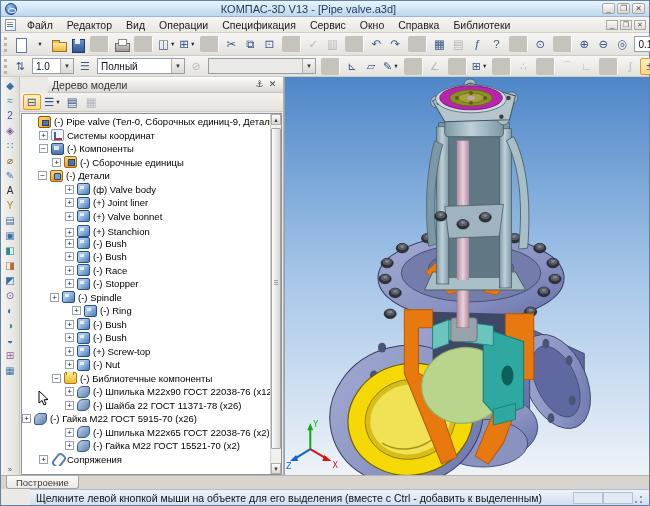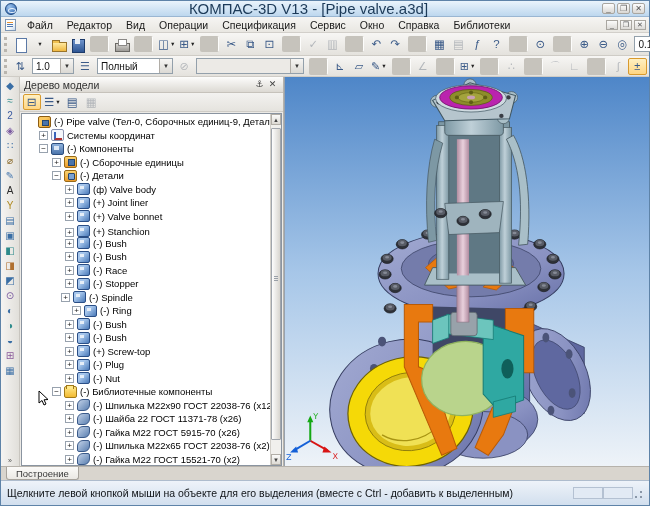--- a/index.html
+++ b/index.html
@@ -4,21 +4,21 @@
 <style>
   html,body{margin:0;padding:0;}
   body{width:650px;height:506px;font-family:"Liberation Sans","DejaVu Sans",sans-serif;background:#98b4cc;overflow:hidden;}
   *{box-sizing:border-box;}
   .window{width:650px;height:506px;display:flex;flex-direction:column;border:1px solid #5e83a8;background:#ebe9e6;}
 
   
   .titlebar{height:16px;flex:none;background:linear-gradient(#eaf4fc,#bdd7ee);display:flex;align-items:center;padding:0 4px;border-bottom:1px solid #9ab6d2;}
   .applogo{width:12px;height:12px;border-radius:50%;background:radial-gradient(circle at 35% 30%,#9cc4ee,#2a5fa8);border:1px solid #1d4880;flex:none;position:relative;}
   .applogo::after{content:"";position:absolute;left:2px;top:4px;width:6px;height:3px;border:1px solid #e8f2fc;border-radius:50%;}
-  .title-text{flex:1;text-align:center;font-size:15px;color:#1c3a58;}
+  .title-text{flex:1;text-align:center;font-size:11px;color:#1c3a58;}
   .winbtn{width:13px;height:11px;margin-left:2px;font-size:8px;line-height:9px;text-align:center;color:#555;background:linear-gradient(#fefefe,#d9d7d3);border:1px solid #a9a6a0;border-radius:2px;flex:none;}
 
   
   .menubar{height:16px;flex:none;background:linear-gradient(#f6f5f3,#e9e7e2);display:flex;align-items:center;font-size:10.5px;color:#1a1a1a;padding:0 3px;border-bottom:1px solid #d2cfca;}
   .mdi-doc{width:11px;height:12px;background:linear-gradient(135deg,#fdfdfb 55%,#c8d8ea);border:1px solid #7d96b4;margin:0 4px 0 1px;flex:none;position:relative;}
   .mdi-doc::after{content:"";position:absolute;left:1px;top:2px;width:6px;height:1px;background:#e89030;box-shadow:0 2px 0 #5078b0,0 4px 0 #5078b0;}
   .menu-item{padding:0 7px;height:100%;display:flex;align-items:center;}
   .menu-spacer{flex:1;}
   .mdibtn{width:12px;height:10px;margin-left:2px;font-size:7px;line-height:8px;text-align:center;color:#555;background:linear-gradient(#fbfbfa,#dcdad6);border:1px solid #aaa7a1;flex:none;}
 
@@ -49,21 +49,21 @@
   .mi-print::after{content:"";position:absolute;left:5px;top:2px;width:7px;height:5px;background:#fff;border:1px solid #8a8886;}
 
   
   .main{flex:1;display:flex;min-height:0;}
   .leftstrip{width:19px;flex:none;background:linear-gradient(90deg,#f5f4f2,#e1dfda);border-right:1px solid #c8c5bf;display:flex;flex-direction:column;align-items:center;padding-top:1px;}
   .lbtn{width:17px;height:15px;font-size:10px;display:flex;align-items:center;justify-content:center;flex:none;}
   .lstrip-more{margin-top:auto;margin-bottom:2px;font-size:7px;color:#555;}
 
   
   .treepanel{width:264px;flex:none;display:flex;flex-direction:column;background:#eceae6;border-right:1px solid #b6b2ab;}
-  .tree-header{height:16px;flex:none;display:flex;align-items:center;background:linear-gradient(#fdfdfc,#dcd9d3);border-bottom:1px solid #c6c2bb;font-size:10.5px;color:#333;padding:0 4px;}
+  .tree-header{height:16px;flex:none;display:flex;align-items:center;background:linear-gradient(#fdfdfc,#dcd9d3);border-bottom:1px solid #c6c2bb;font-size:10.5px;color:#333;padding:0 4px;margin-left:28px;}
   .tree-header .htitle{flex:1;}
   .hbtn{width:13px;height:12px;font-size:9px;line-height:11px;text-align:center;color:#444;flex:none;}
   .pin-glyph{display:inline-block;transform:rotate(0deg);font-size:9px;}
   .tree-tools{height:19px;flex:none;display:flex;align-items:center;gap:1px;padding:1px 3px;background:linear-gradient(#f3f2f0,#e5e3de);border-bottom:1px solid #cfccc6;}
   .tree-tools .tbtn{height:16px;min-width:18px;}
   .tree-body{flex:1;display:flex;min-height:0;margin:1px 1px 0 1px;border:1px solid #8a94a0;background:#fff;position:relative;}
   .tree-list{flex:1;overflow:hidden;padding-top:1px;}
   .trow{height:13.5px;display:flex;align-items:center;font-size:9.5px;color:#000;white-space:nowrap;overflow:hidden;}
   .exp{width:9px;height:9px;border:1px solid #98a2ae;background:#fff;font-size:8px;line-height:7px;text-align:center;color:#222;margin-right:3px;flex:none;}
   .exp.none{visibility:hidden;}
@@ -95,21 +95,21 @@
   .sthumb{position:absolute;left:0;right:0;top:3px;bottom:14px;background:linear-gradient(90deg,#fdfdfd,#d8d5cf);border:1px solid #a0a5ac;border-radius:1px;}
   .sthumb::after{content:"";position:absolute;left:2px;right:2px;top:48%;height:1px;background:#9aa0a8;box-shadow:0 2px 0 #9aa0a8,0 -2px 0 #9aa0a8;}
 
   
   .viewport{flex:1;position:relative;background:#9cc0e6;border-left:1px solid #98a2ae;min-width:0;}
   .viewport svg{display:block;width:100%;height:100%;}
 
   
   .tabstrip{height:14px;flex:none;background:#d9d5ce;border-top:1px solid #b6b2ab;display:flex;align-items:flex-start;padding-left:5px;}
   .tab{background:linear-gradient(#fbfaf8,#ebe9e4);border:1px solid #a7a39c;border-top:none;border-radius:0 0 3px 3px;font-size:9.5px;color:#3a3a3a;padding:0 9px;height:13px;display:flex;align-items:center;}
-  .statusbar{height:16px;flex:none;background:linear-gradient(#eef3f9,#d2dfee);border-top:1px solid #aebccd;display:flex;align-items:center;font-size:10.5px;color:#101418;padding:12px 6px;gap:0;}
+  .statusbar{height:16px;flex:none;background:linear-gradient(#eef3f9,#d2dfee);border-top:1px solid #aebccd;display:flex;align-items:center;font-size:10.5px;color:#101418;padding:4px 6px;gap:0;margin-left:29px;}
   .status-text{flex:1;overflow:hidden;white-space:nowrap;}
   .status-seg{width:30px;height:12px;border:1px solid #b4c1d2;background:#e2eaf4;flex:none;}
   .resize-grip{width:10px;height:12px;flex:none;background:
     radial-gradient(circle at 8px 10px,#8a97a8 1px,transparent 1.3px),
     radial-gradient(circle at 8px 5px,#8a97a8 1px,transparent 1.3px),
     radial-gradient(circle at 3px 10px,#8a97a8 1px,transparent 1.3px);}
 </style>
 </head>
 <body>
 
@@ -293,21 +293,21 @@
       <span class="cval">1.0</span>
       <span class="cbtn">▼</span>
     </span>
     <span style="display:flex;align-items:center;">
 
     <span class="tbtn">
           <span>☰</span>
           <span class="caret"></span>
         </span>
       </span>
-    <span class="combo" style="width:76px;">
+    <span class="combo" style="width:88px;">
       <span class="cval">Полный</span>
       <span class="cbtn">▼</span>
     </span>
     <span style="display:flex;align-items:center;">
 
     <span class="tbtn disabled">
           <span>⊘</span>
           <span class="caret"></span>
         </span>
       </span>
@@ -461,21 +461,21 @@
               <span class="ticon ic-comp"></span>
               <span>(-) Компоненты</span>
             </div>
 
             <div class="trow" style="padding-left: 30px;">
               <span class="exp plus"></span>
               <span class="ticon ic-foldasm"></span>
               <span>(-) Сборочные единицы</span>
             </div>
 
-            <div class="trow" style="padding-left: 30px;">
+            <div class="trow" style="padding-left: 16px;">
               <span class="exp minus"></span>
               <span class="ticon ic-foldparts"></span>
               <span>(-) Детали</span>
             </div>
 
             <div class="trow" style="padding-left: 43px;">
               <span class="exp plus"></span>
               <span class="ticon ic-part"></span>
               <span>(ф) Valve body</span>
             </div>
@@ -515,21 +515,21 @@
               <span class="ticon ic-part"></span>
               <span>(-) Race</span>
             </div>
 
             <div class="trow" style="padding-left: 43px;">
               <span class="exp plus"></span>
               <span class="ticon ic-part"></span>
               <span>(-) Stopper</span>
             </div>
 
-            <div class="trow" style="padding-left: 39px;">
+            <div class="trow" style="padding-left: 28px;">
               <span class="exp plus"></span>
               <span class="ticon ic-part"></span>
               <span>(-) Spindle</span>
             </div>
 
             <div class="trow" style="padding-left: 50px;">
               <span class="exp plus"></span>
               <span class="ticon ic-part"></span>
               <span>(-) Ring</span>
             </div>
@@ -545,25 +545,20 @@
               <span class="ticon ic-part"></span>
               <span>(-) Bush</span>
             </div>
 
             <div class="trow" style="padding-left: 43px;">
               <span class="exp plus"></span>
               <span class="ticon ic-part"></span>
               <span>(+) Screw-top</span>
             </div>
 
-            <div class="trow" style="padding-left: 43px;">
-              <span class="exp plus"></span>
-              <span class="ticon ic-part"></span>
-              <span>(-) Plug</span>
-            </div>
 
             <div class="trow" style="padding-left: 43px;">
               <span class="exp plus"></span>
               <span class="ticon ic-part"></span>
               <span>(-) Nut</span>
             </div>
 
             <div class="trow" style="padding-left: 30px;">
               <span class="exp minus"></span>
               <span class="ticon ic-foldlib"></span>
@@ -575,21 +570,21 @@
               <span class="ticon ic-fast"></span>
               <span>(-) Шпилька М22х90 ГОСТ 22038-76 (х12)</span>
             </div>
 
             <div class="trow" style="padding-left: 43px;">
               <span class="exp plus"></span>
               <span class="ticon ic-fast"></span>
               <span>(-) Шайба 22 ГОСТ 11371-78 (х26)</span>
             </div>
 
-            <div class="trow" style="padding-left: 43px;">
+            <div class="trow" style="">
               <span class="exp plus"></span>
               <span class="ticon ic-fast"></span>
               <span>(-) Гайка М22 ГОСТ 5915-70 (х26)</span>
             </div>
 
             <div class="trow" style="padding-left: 43px;">
               <span class="exp plus"></span>
               <span class="ticon ic-fast"></span>
               <span>(-) Шпилька М22х65 ГОСТ 22038-76 (х2)</span>
             </div>

